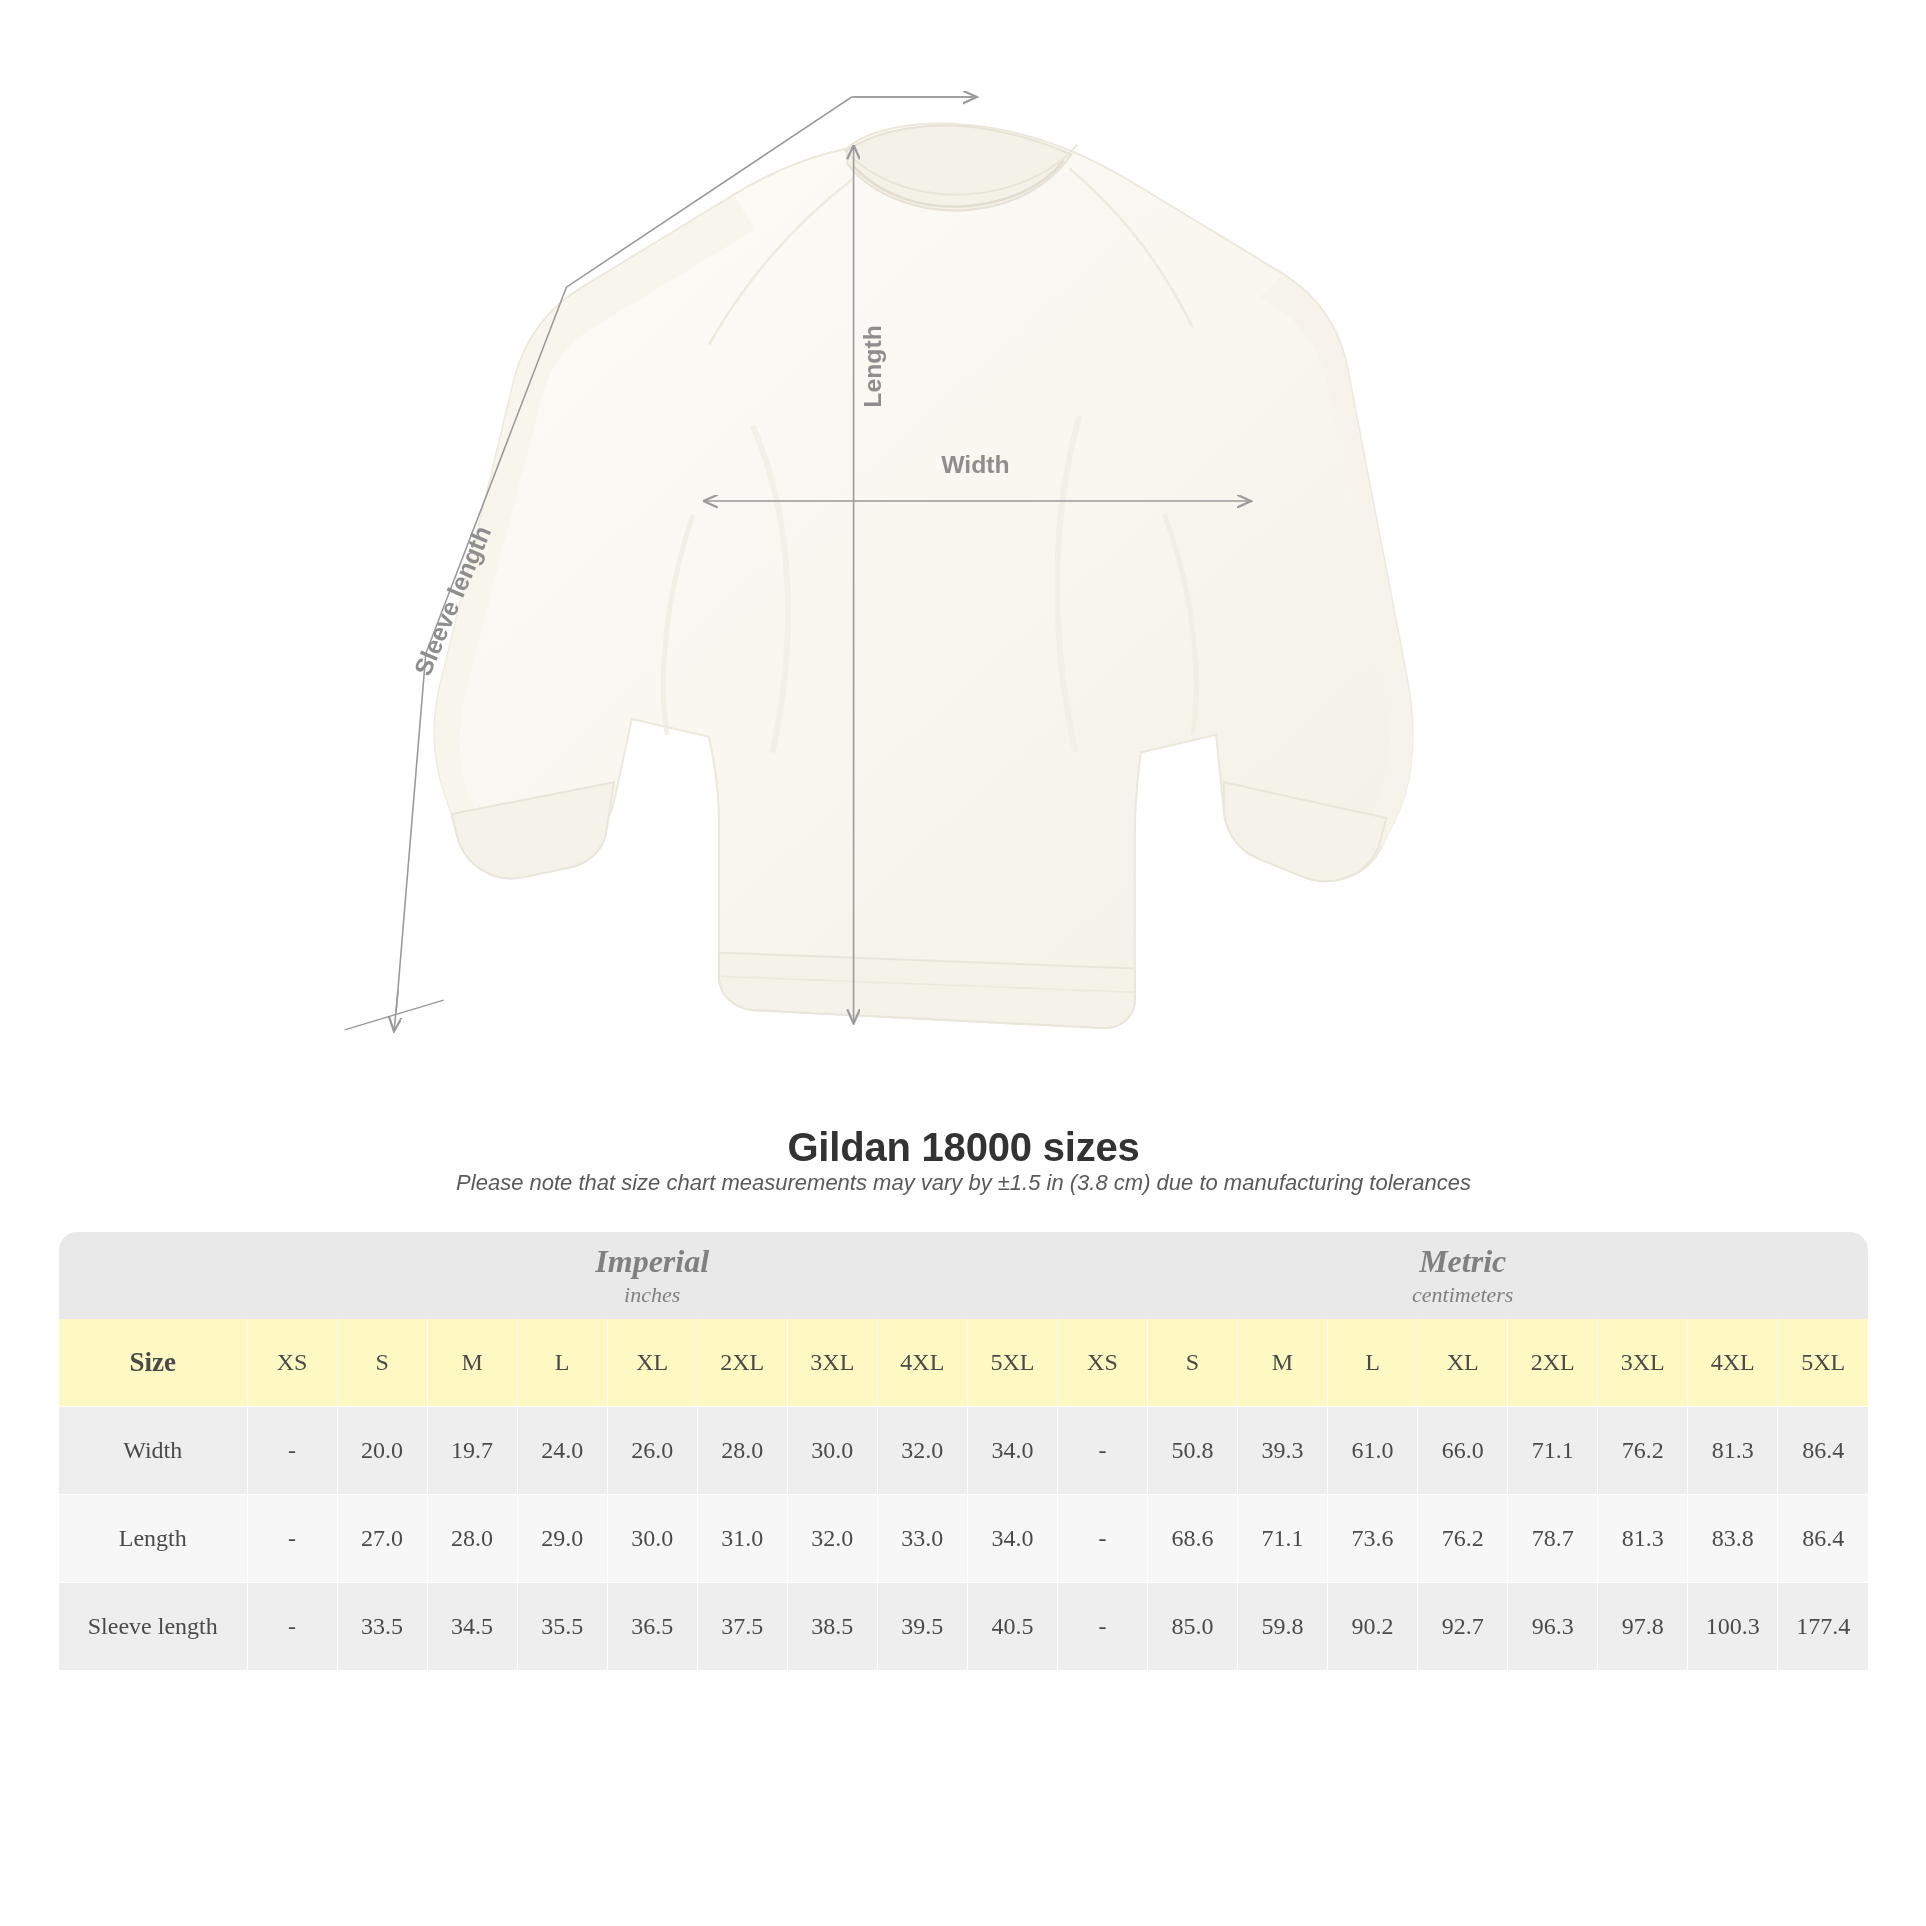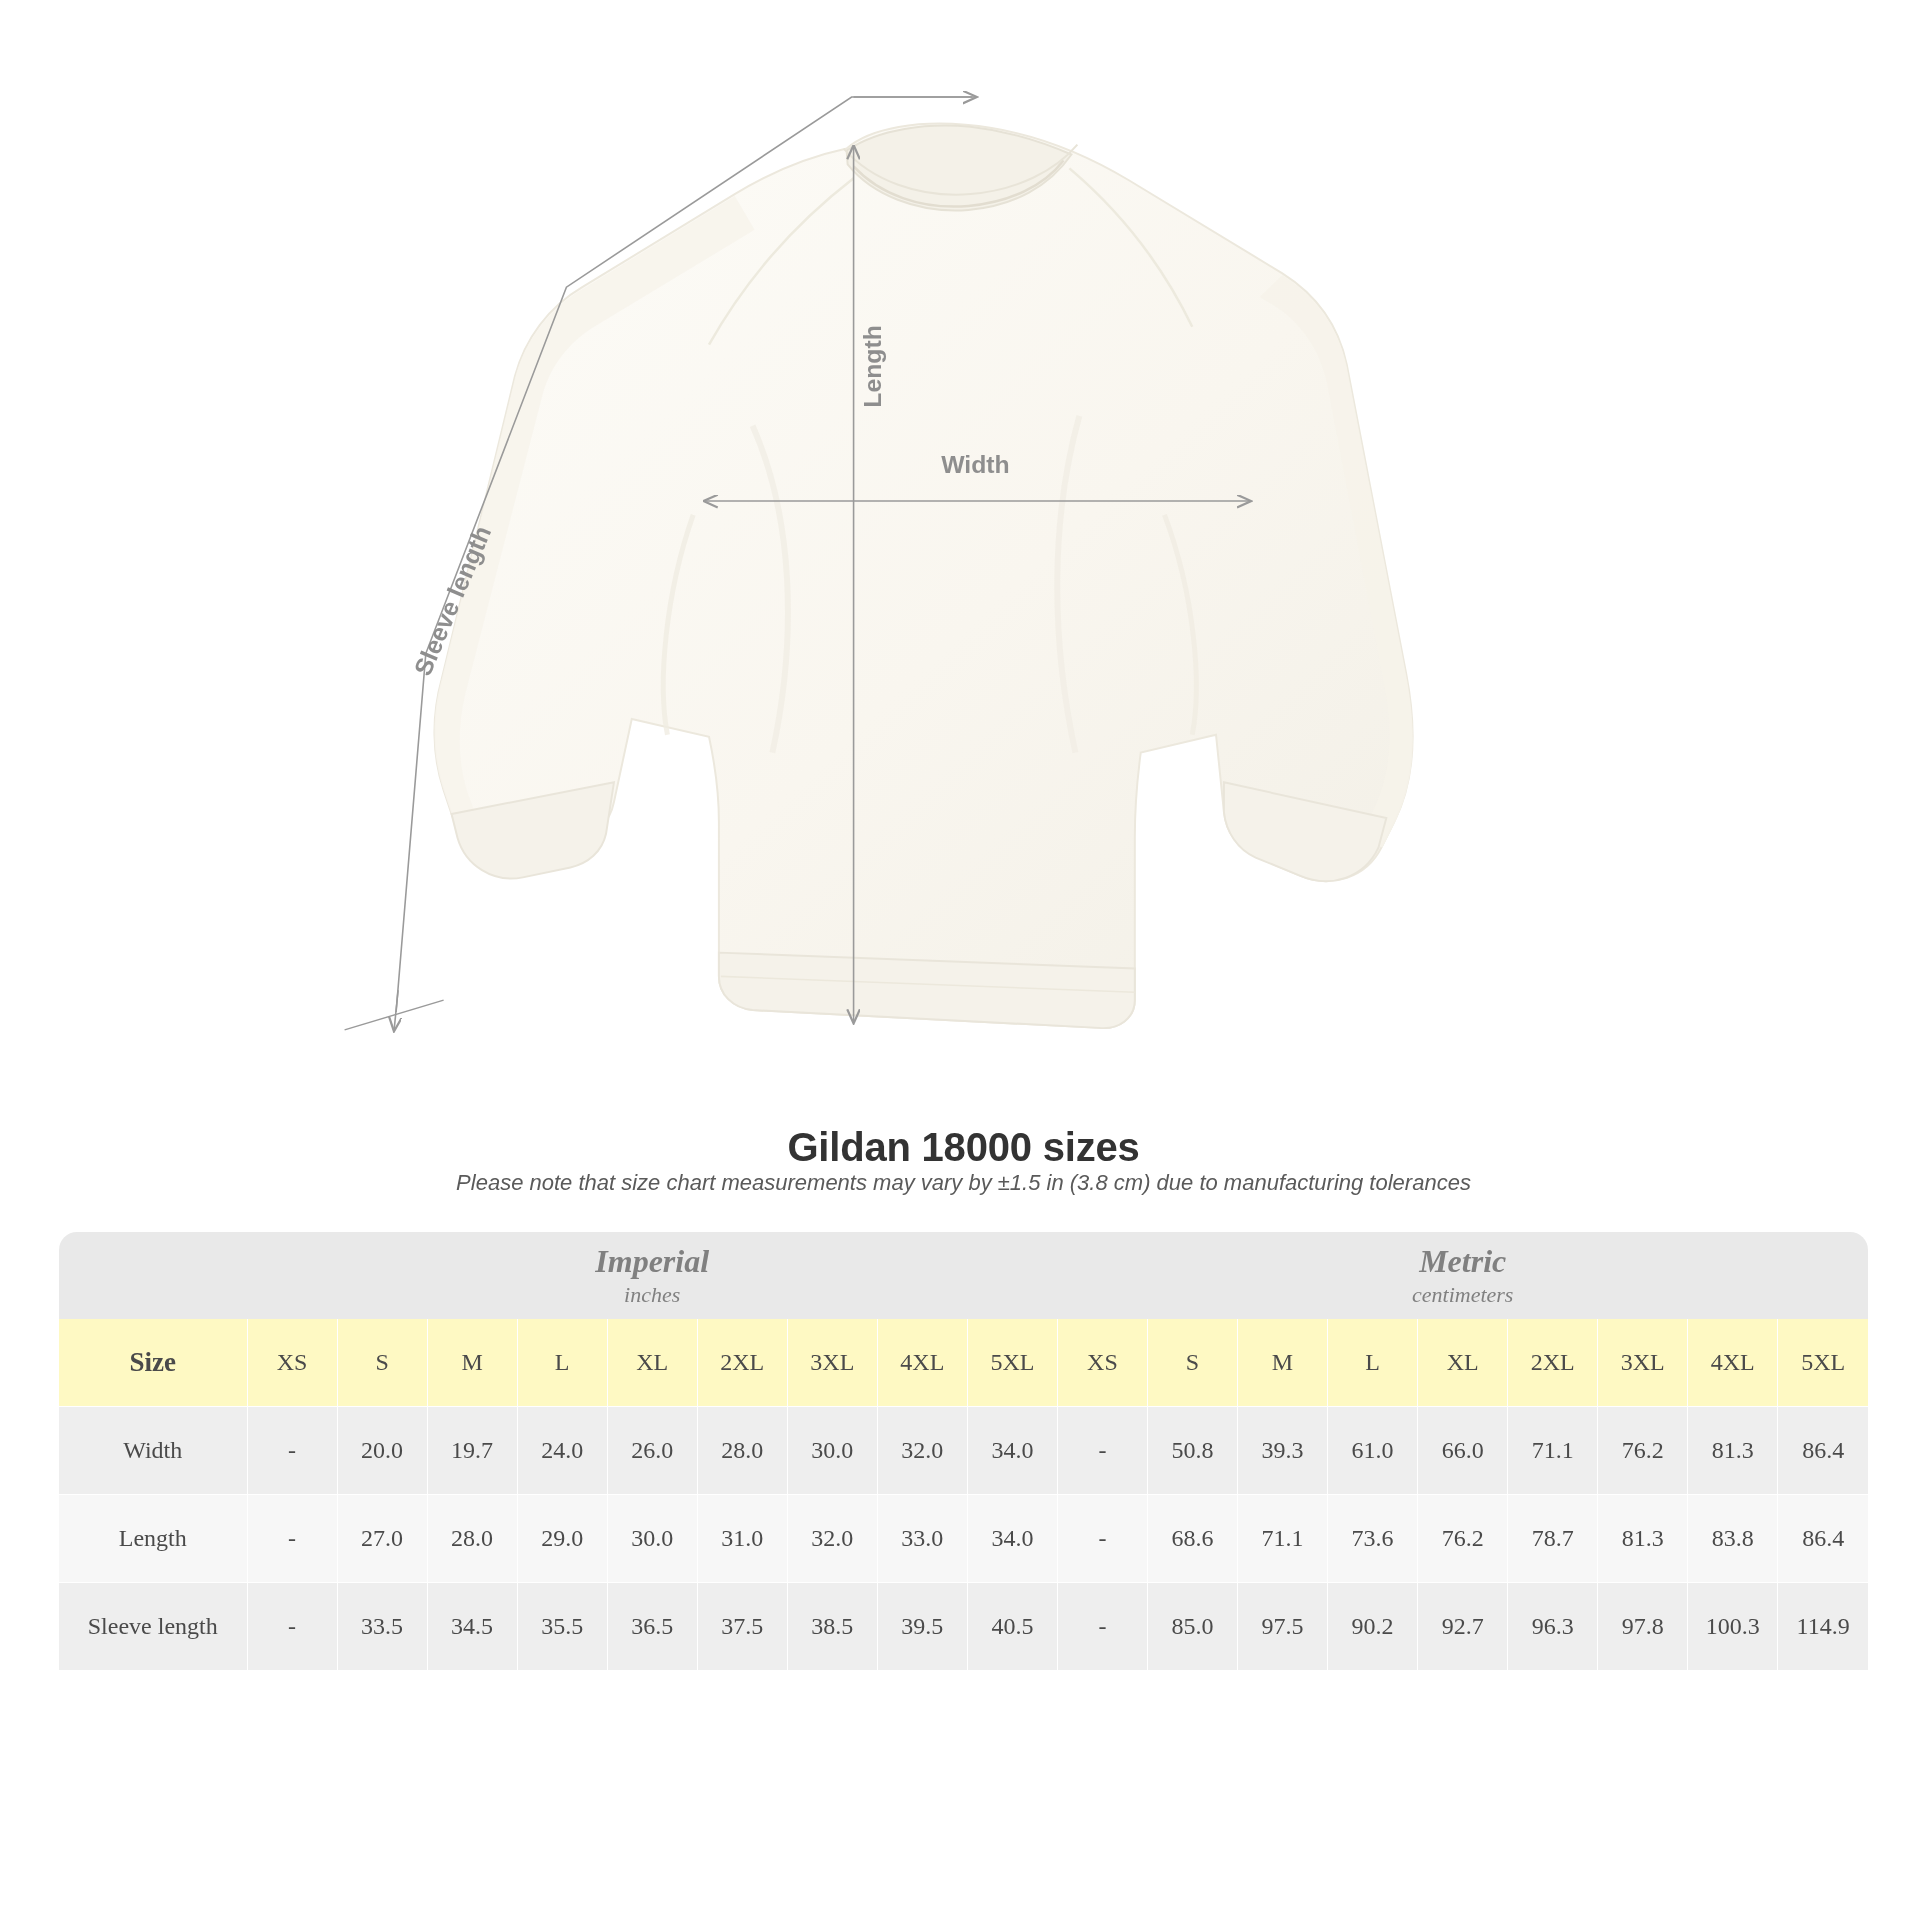--- a/index.html
+++ b/index.html
@@ -335,26 +335,26 @@
           <td class="col-div">33.5</td>
           <td class="col-div">34.5</td>
           <td class="col-div">35.5</td>
           <td class="col-div">36.5</td>
           <td class="col-div">37.5</td>
           <td class="col-div">38.5</td>
           <td class="col-div">39.5</td>
           <td class="col-div">40.5</td>
           <td class="col-div">-</td>
           <td class="col-div">85.0</td>
-          <td class="col-div">97.5</td>
+          <td class="col-div">59.8</td>
           <td class="col-div">90.2</td>
           <td class="col-div">92.7</td>
           <td class="col-div">96.3</td>
           <td class="col-div">97.8</td>
           <td class="col-div">100.3</td>
-          <td class="col-div">114.9</td>
+          <td class="col-div">177.4</td>
         </tr>
       </tbody>
     </table>
   </div>
 
 </div>
 
 
 </body></html>

